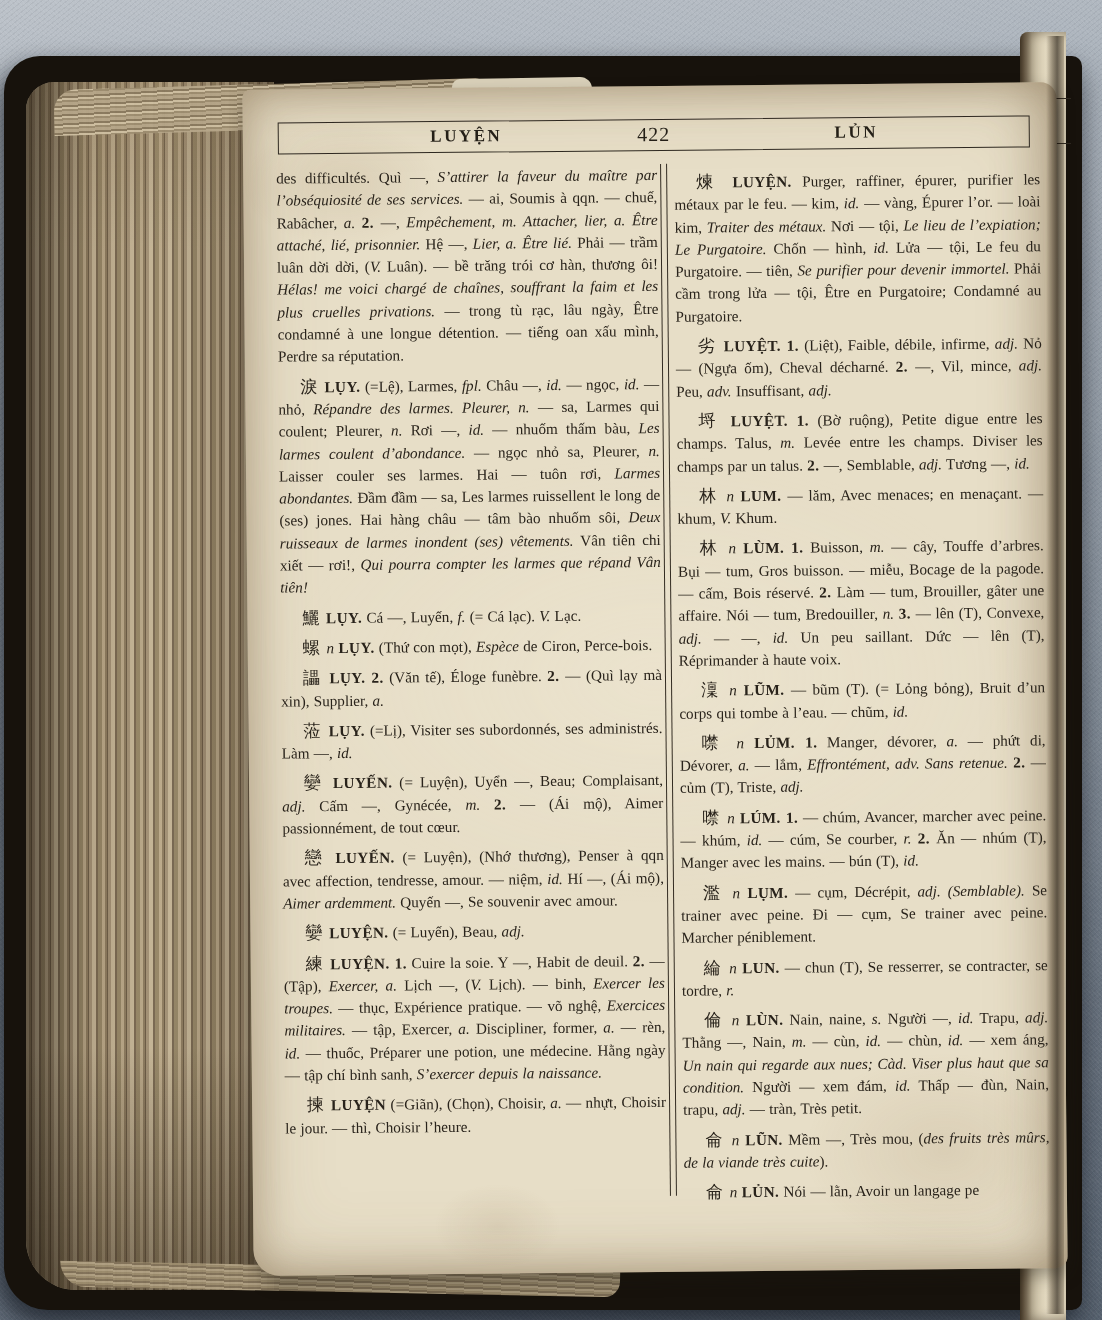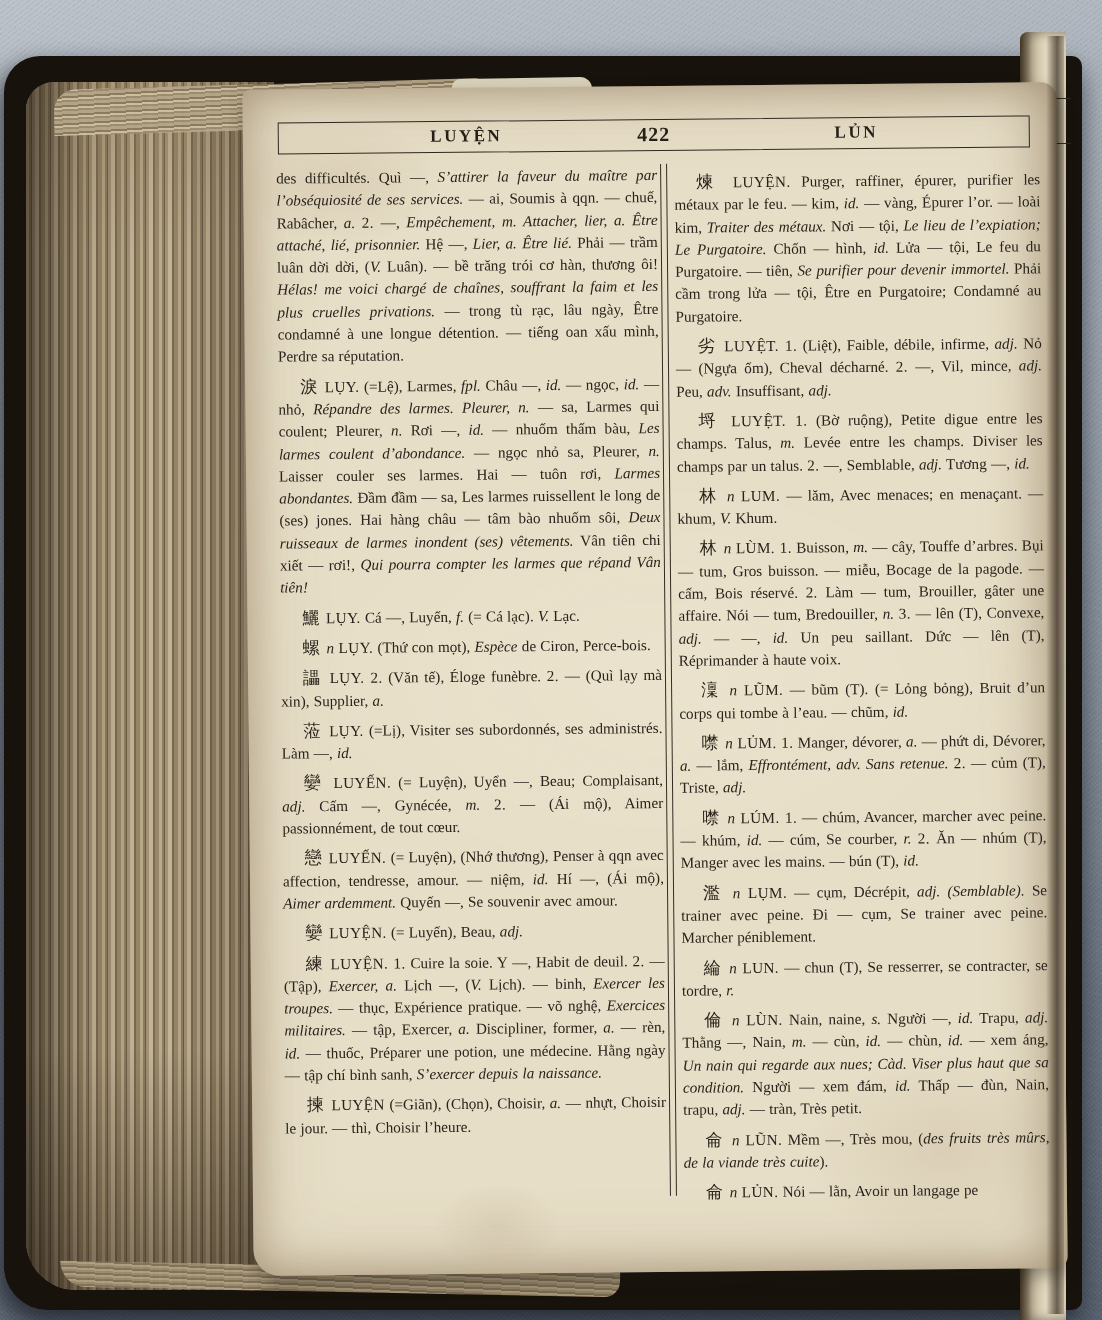--- a/index.html
+++ b/index.html
@@ -48,31 +48,31 @@
   .main-page::before{content:"";position:absolute;inset:0;border-radius:inherit;
        background:radial-gradient(140px 90px at 12% 8%,rgba(130,100,60,.12),transparent 70%),
                   radial-gradient(200px 140px at 85% 90%,rgba(130,100,60,.12),transparent 70%),
                   radial-gradient(90px 60px at 30% 96%,rgba(120,90,55,.1),transparent 70%),
                   radial-gradient(500px 300px at 50% 50%,rgba(255,250,235,.18),transparent 75%);}
   
   .header-box{position:absolute;left:35px;top:33px;width:750px;height:30px;
        border:1.6px solid #2e2820;}
   .hdr{position:absolute;top:50%;transform:translate(-50%,-52%);color:#241f17;white-space:nowrap;}
   .hdr-word{font-size:17px;font-weight:700;letter-spacing:2.5px;}
-  .hdr-num{font-size:20px;font-weight:700;letter-spacing:1px;}
+  .hdr-num{font-size:20px;font-weight:400;letter-spacing:1px;}
   .divider{position:absolute;left:417px;top:78px;width:5px;height:1032px;
        border-left:1.6px solid #332c22;border-right:1.6px solid #332c22;}
   .col{position:absolute;top:78px;color:#29231b;font-size:15.2px;line-height:22.3px;
        text-align:justify;word-spacing:.4px;}
   .col-left{left:33px;width:381px;}
   .col-right{left:431px;width:366px;}
   .entry{margin:8px 0 0;text-indent:22px;}
   .entry.cont{margin-top:0;text-indent:0;}
   .ri{font-style:italic;}
-  .rb{font-weight:400;letter-spacing:.4px;margin-top:12px;}
+  .rb{font-weight:700;letter-spacing:.4px;margin-top:12px;}
   .rc{font-size:17px;letter-spacing:1px;}
 </style>
 </head>
 <body>
 
 <div id="scene">
   <div class="bg"></div>
   <div class="cover"></div>
   <div class="fan"></div>
   <div class="fan-top"></div>

